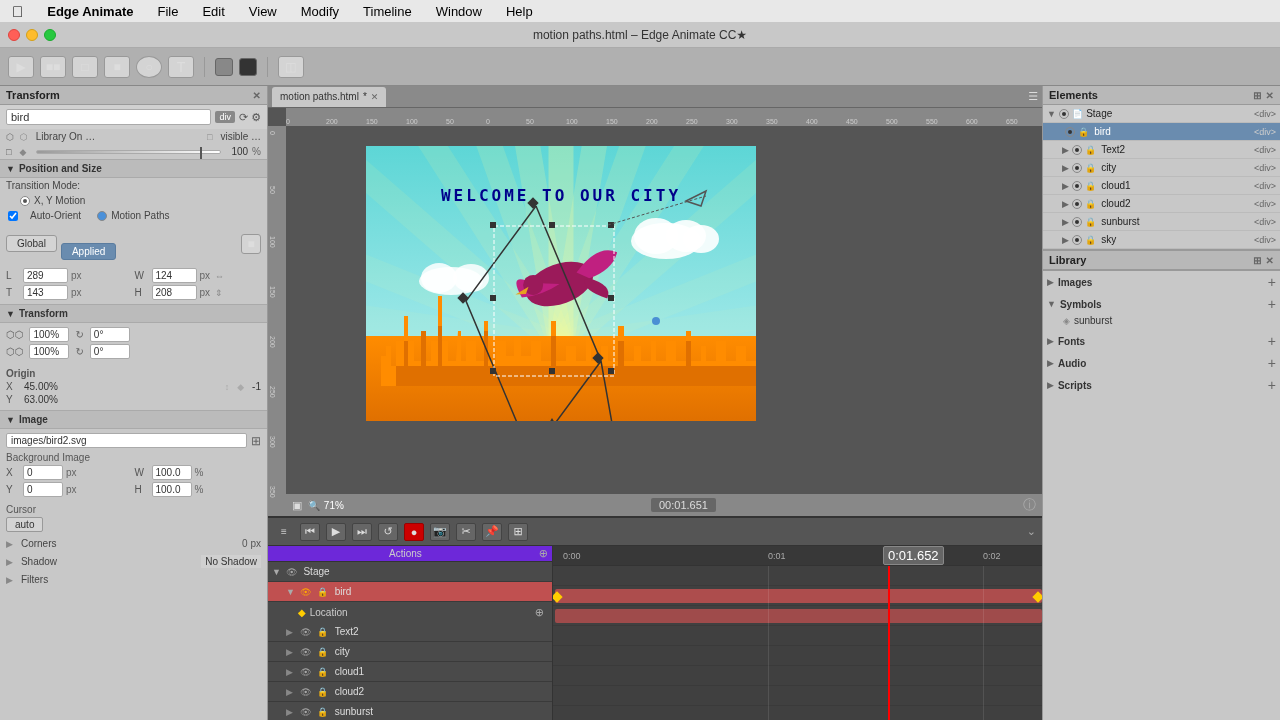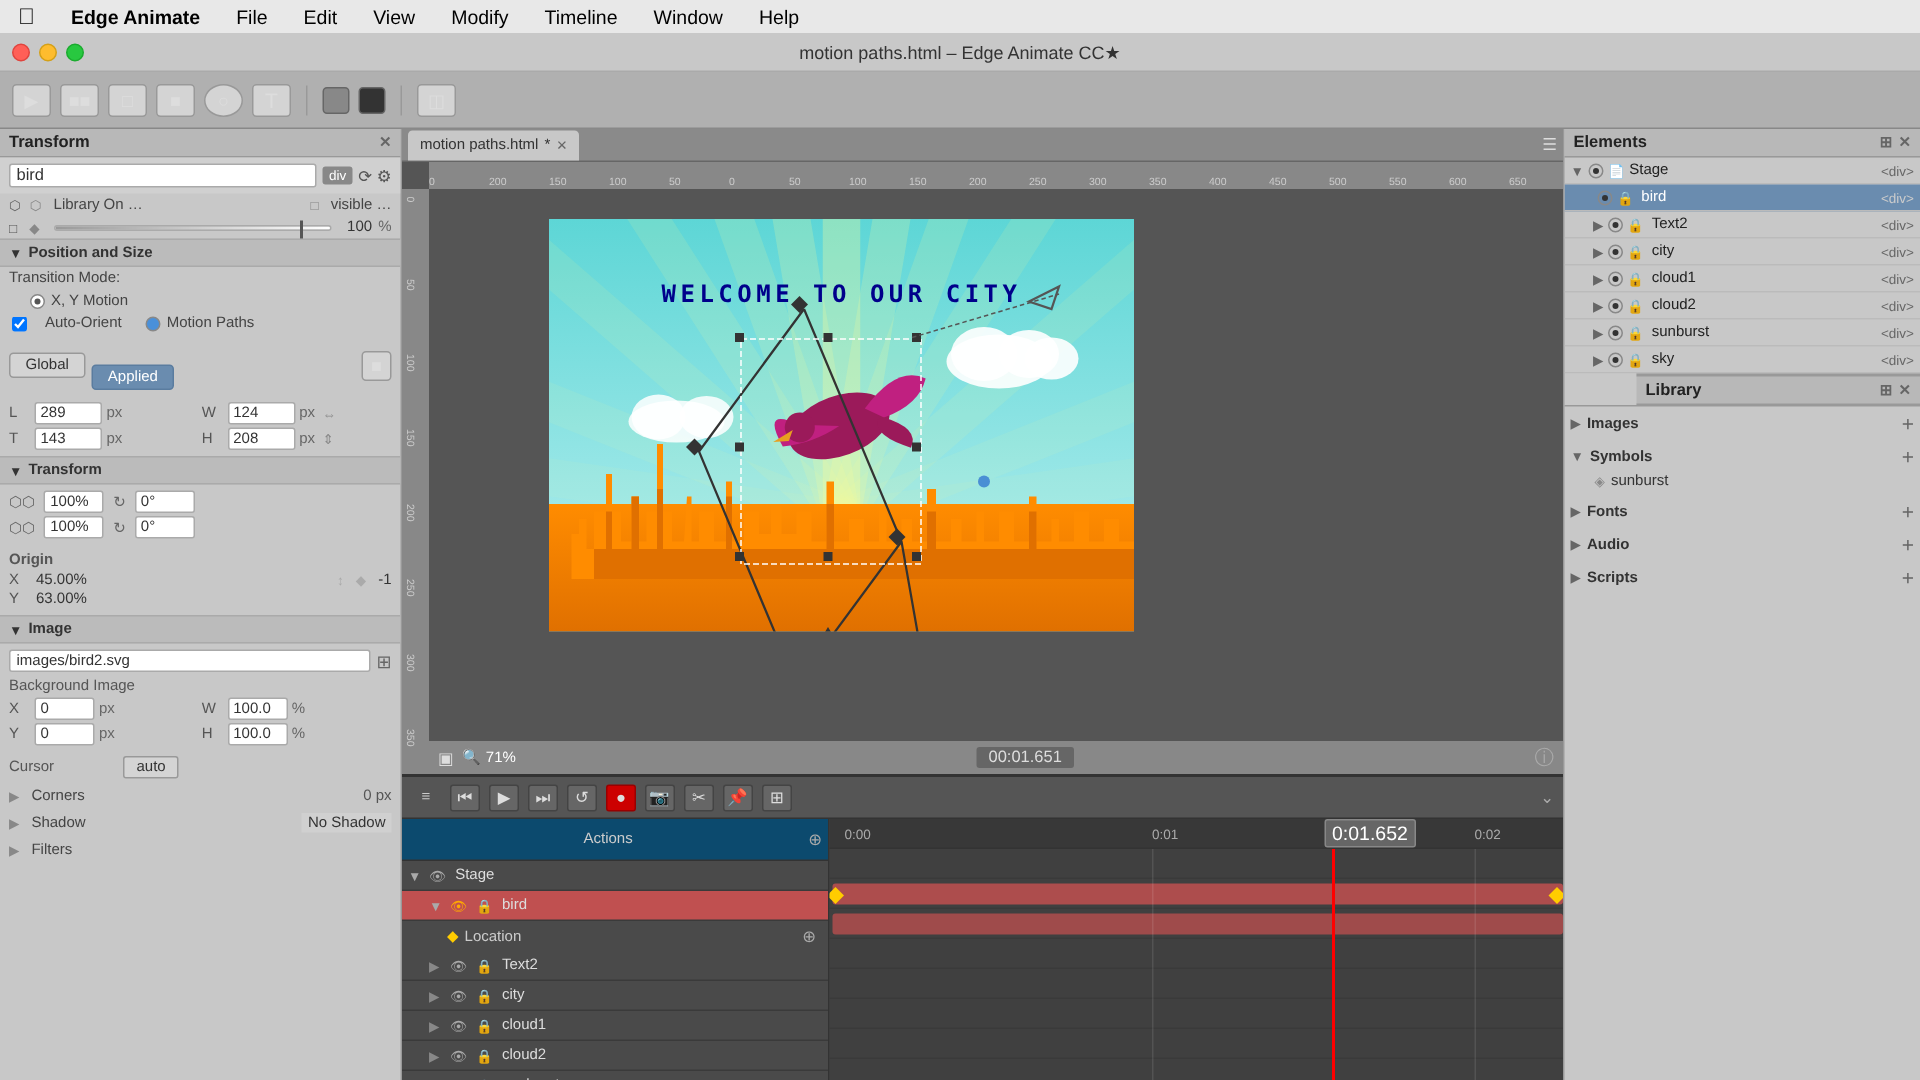--- a/index.html
+++ b/index.html
@@ -70,21 +70,21 @@
 
     .image-section { padding: 4px 6px; }
     .image-path { display: flex; align-items: center; gap: 4px; margin-bottom: 4px; }
     .image-path-input { flex: 1; background: #fff; border: 1px solid #aaa; border-radius: 2px; padding: 1px 4px; font-size: 10px; color: #333; }
     .bg-image-grid { display: grid; grid-template-columns: 1fr 1fr; gap: 2px; }
     .bg-field { display: flex; align-items: center; gap: 3px; }
     .bg-lbl { font-size: 10px; color: #555; min-width: 14px; }
     .bg-input { width: 40px; background: #fff; border: 1px solid #aaa; border-radius: 2px; padding: 1px 3px; font-size: 10px; color: #333; }
     .bg-unit { font-size: 10px; color: #666; }
 
-    .cursor-row { display: flex; align-items: center; padding: 3px 6px; gap: 16px; }
+    .cursor-row { display: flex; align-items: flex-start; padding: 3px 6px; gap: 2px; flex-direction: column; }
     .cursor-lbl { font-size: 10px; color: #555; min-width: 60px; }
     .cursor-val { font-size: 10px; color: #333; background: #d4d4d4; border: 1px solid #999; border-radius: 2px; padding: 1px 8px; }
 
     .corners-row { display: flex; align-items: center; padding: 3px 6px; gap: 4px; }
     .shadow-row { display: flex; align-items: center; padding: 3px 6px; gap: 4px; }
     .shadow-val { font-size: 10px; color: #333; background: #d0d0d0; padding: 1px 4px; }
 
     
     .center-panel { flex: 1; display: flex; flex-direction: column; background: #3a3a3a; }
     .doc-tab-bar { display: flex; align-items: center; background: #8a8a8a; height: 22px; padding: 0 4px; border-bottom: 1px solid #666; }
@@ -550,21 +550,21 @@
         <div class="tl-btn">⊞</div>
         <div style="margin-left:auto;">
           <span style="font-size:11px;color:#aaa;">⌄</span>
         </div>
       </div>
 
       <div style="display:flex;flex:1;overflow:hidden;">
 
         <div style="width:285px;background:#4a4a4a;border-right:1px solid #333;overflow-y:auto;flex-shrink:0;">
 
-          <div style="display:flex;align-items:center;height:28px;padding:0 4px;background:#0c4a6e;border-bottom:1px solid #333;">
+          <div style="display:flex;align-items:center;height:16px;padding:0 4px;background:#6d28d9;border-bottom:1px solid #333;">
             <span style="font-size:10px;color:#ccc;margin-left:auto;">Actions</span>
             <span style="font-size:11px;color:#aaa;margin-left:auto;cursor:pointer;">⊕</span>
           </div>
 
           <div class="tl-track">
             <span style="font-size:9px;color:#aaa;width:10px;">▼</span>
             <span style="font-size:9px;color:#aaa;margin-right:2px;">👁</span>
             <span class="tl-name">Stage</span>
           </div>
 
@@ -773,21 +773,21 @@
         <div class="el-eye">
             <div class="el-eye-inner"></div>
           </div>
         <span style="font-size:9px;color:#888;margin-right:2px;">🔒</span>
         <span class="el-name">sky</span>
         <span class="el-type">&lt;div&gt;</span>
       </div>
 
     </div>
 
-    <div class="panel-header" style="border-top:2px solid #999;margin-left:48px;">
+    <div class="panel-header" style="border-top:2px solid #999;">
       <span>Library</span>
       <div class="panel-header-right">
         <span class="panel-close">⊞</span>
         <span class="panel-close">✕</span>
       </div>
     </div>
 
     <div class="library-panel">
 
       <div class="lib-section">

